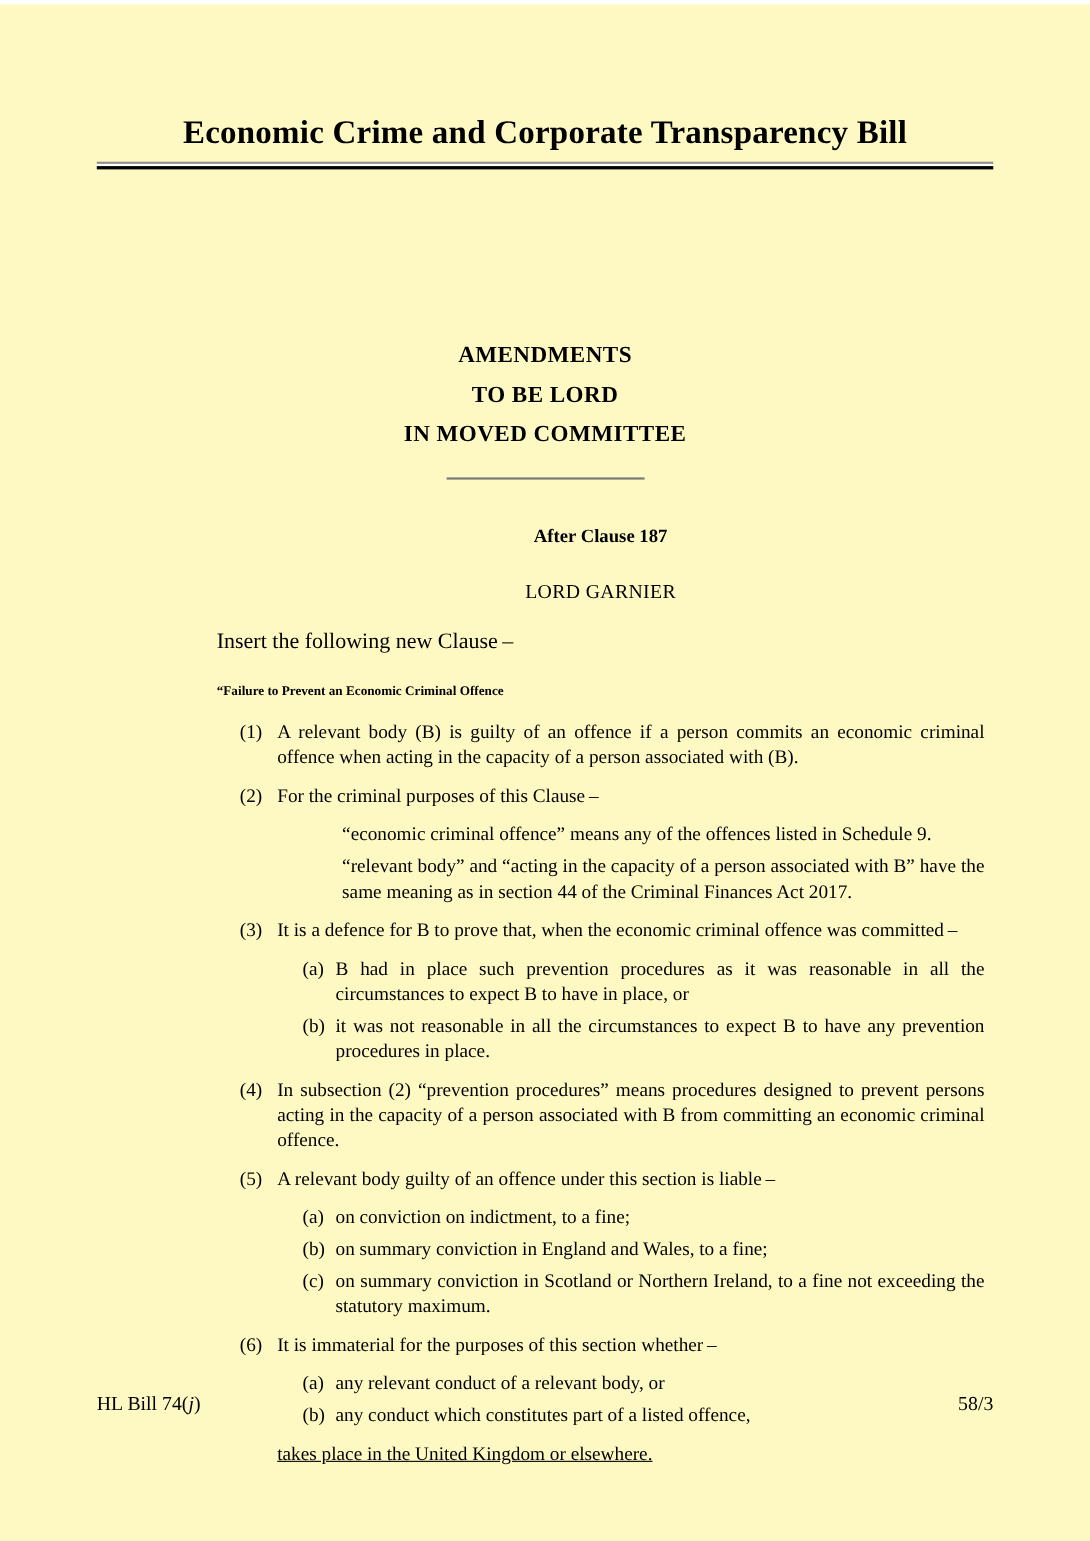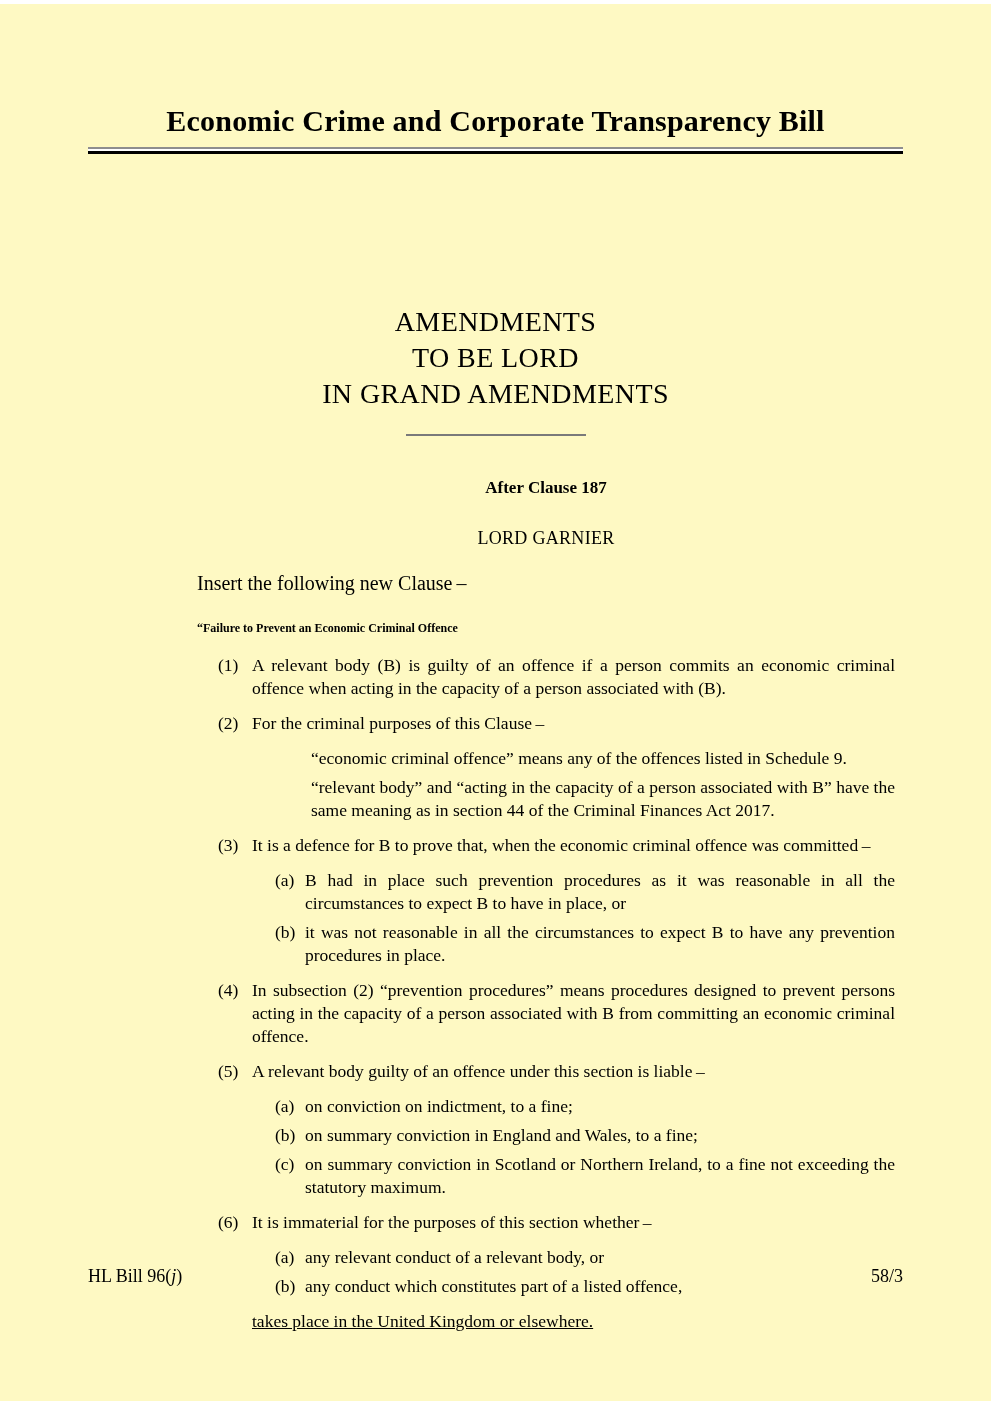--- a/index.html
+++ b/index.html
@@ -52,23 +52,24 @@
 
   
   .heading-block {
     position: absolute;
     left: 88px;
     top: 300px;
     width: 815px;
     text-align: center;
   }
   .heading-line {
-    font-size: 28px;
+    font-size: 21px;
     line-height: 36px;
     letter-spacing: 0.4px;
+    font-weight: bold;
   }
   .short-rule-wrap {
     margin-top: 22px;
     display: flex;
     justify-content: center;
   }
   .short-rule {
     width: 180px;
     height: 2px;
     background: #7a7a7a;
@@ -193,21 +194,21 @@
   <div class="title-block">
     <h1 class="doc-title">Economic Crime and Corporate Transparency Bill</h1>
     <div class="rule-thin"></div>
     <div class="rule-gap"></div>
     <div class="rule-thick"></div>
   </div>
 
   <div class="heading-block">
     <div class="heading-line">AMENDMENTS</div>
     <div class="heading-line">TO BE LORD</div>
-    <div class="heading-line">IN GRAND AMENDMENTS</div>
+    <div class="heading-line">IN MOVED COMMITTEE</div>
     <div class="short-rule-wrap">
       <div class="short-rule"></div>
     </div>
   </div>
 
   <div class="body-block">
 
     <div class="clause-ref">After Clause 187</div>
     <div class="sponsor">LORD GARNIER</div>
     <div class="insert-line">Insert the following new Clause –</div>
@@ -270,17 +271,17 @@
     </div>
     <div class="para">
       <div class="para-letter">(b)</div>
       <div class="para-text nojustify">any conduct which constitutes part of a listed offence,</div>
     </div>
 
     <div class="tail-line">takes place in the United Kingdom or elsewhere.</div>
   </div>
 
   <div class="footer">
-    <div class="footer-left"><span>HL Bill 96(</span><span class="ital">j</span><span>)</span></div>
+    <div class="footer-left"><span>HL Bill 74(</span><span class="ital">j</span><span>)</span></div>
     <div class="footer-right">58/3</div>
   </div>
 
 </div>
 
 </body></html>

